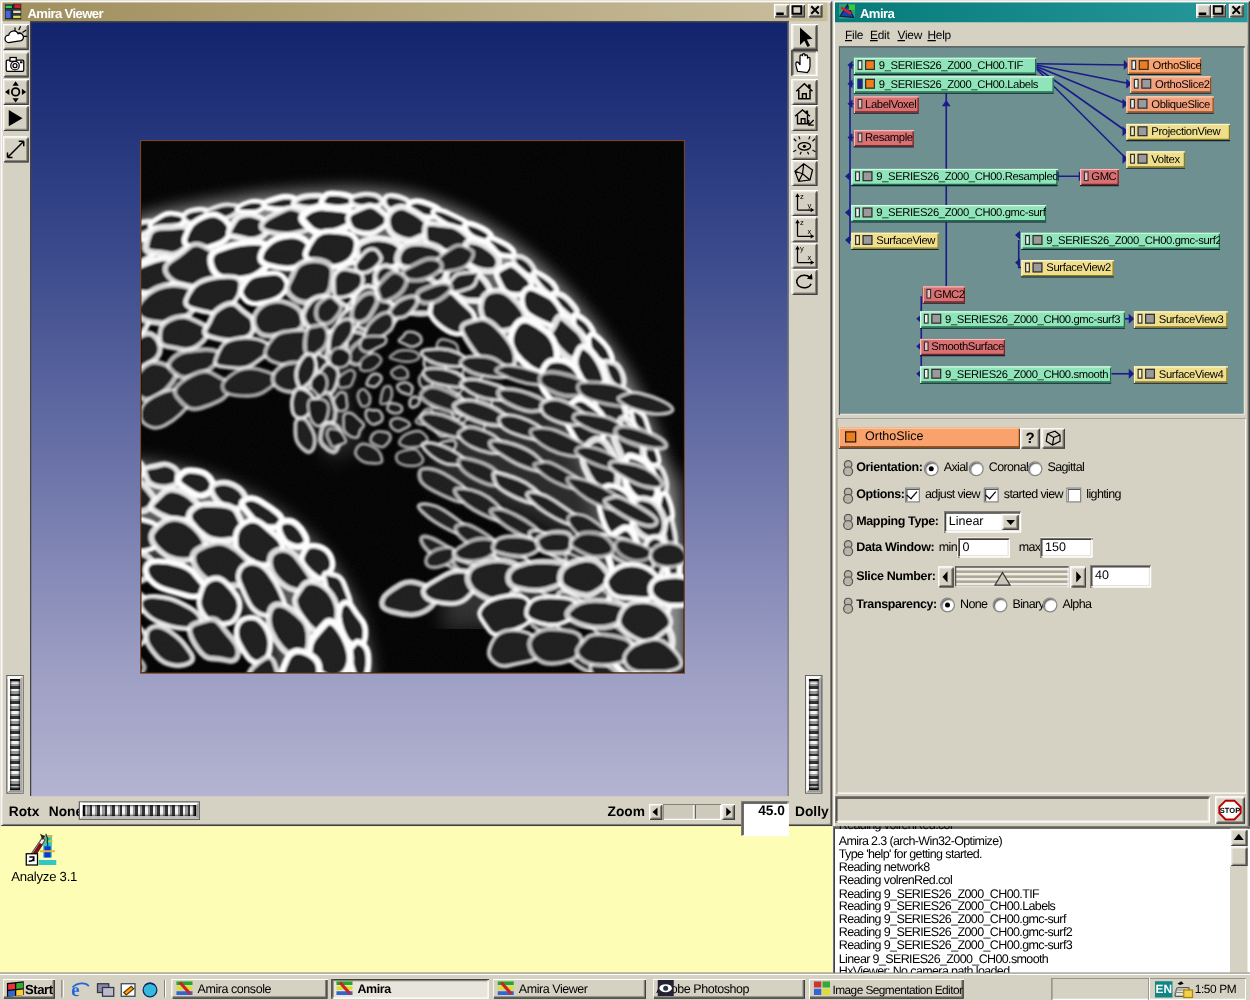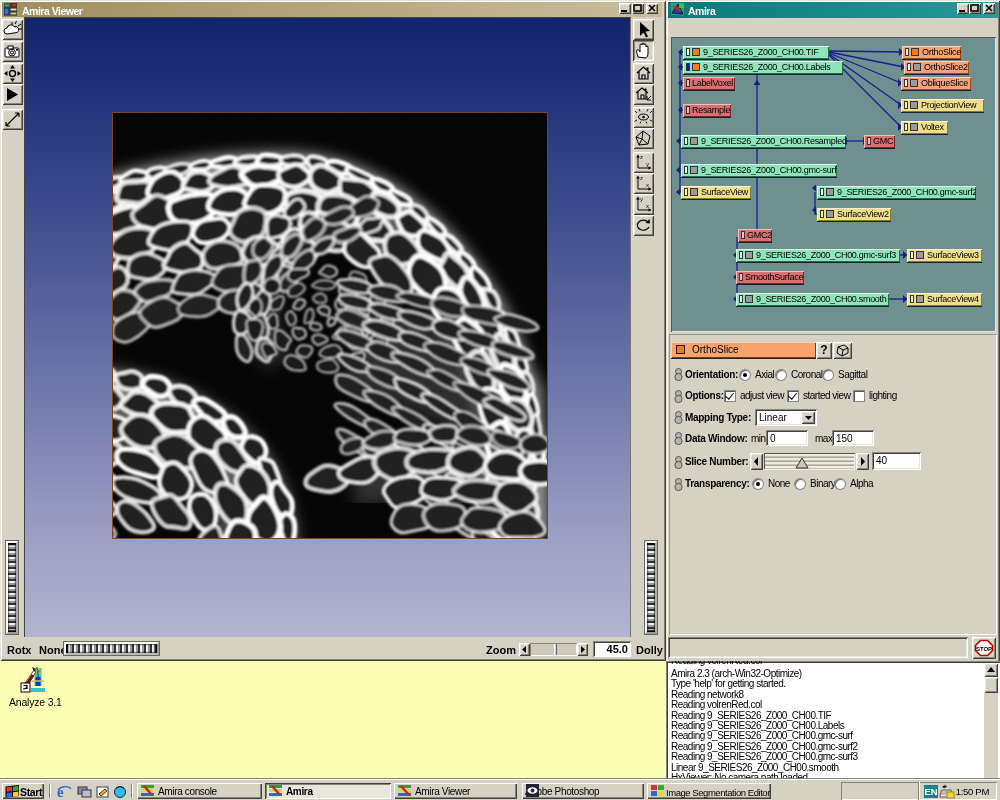--- a/index.html
+++ b/index.html
@@ -495,21 +495,21 @@
     <div class="thumbwheel-h" style="left:62px;top:4px"></div>
     <span class="bold abs" style="left:484px;top:6px;font-size:11px">Zoom</span>
     <div class="abs btn" style="left:517px;top:5px;width:11px;height:13px"><svg width="11" height="13">
           <path d="M7 3 L3 6.5 L7 10 Z" fill="#000"></path>
         </svg></div>
     <div class="abs" style="left:528px;top:5px;width:47px;height:13px;background:#cdc9bb;box-shadow:inset 1px 1px 0 #868378,inset -1px -1px 0 #fff"></div>
     <div class="abs" style="left:552px;top:6px;width:3px;height:11px;background:#d5d1c3;box-shadow:inset 1px 0 0 #fff,inset -1px 0 0 #666"></div>
     <div class="abs btn" style="left:575px;top:5px;width:11px;height:13px"><svg width="11" height="13">
           <path d="M4 3 L8 6.5 L4 10 Z" fill="#000"></path>
         </svg></div>
-    <div class="abs" style="left:591px;top:3px;width:38px;height:16px;background:#fff;box-shadow:inset 1px 1px 0 #868378,inset -1px -1px 0 #fff,inset 2px 2px 0 #404040;font-size:11px;font-weight:bold;text-align:right;padding:2px 3px 0 0">45.0</div>
+    <div class="abs" style="left:591px;top:3px;width:38px;height:28px;background:#fff;box-shadow:inset 1px 1px 0 #868378,inset -1px -1px 0 #fff,inset 2px 2px 0 #404040;font-size:11px;font-weight:bold;text-align:right;padding:2px 3px 0 0">45.0</div>
     <span class="bold abs" style="left:634px;top:6px;font-size:11px">Dolly</span>
   </div>
 </div>
 
 <div id="amira" class="abs win raised">
   <div id="atitle" class="abs">
       <svg width="14" height="13" style="position:absolute;left:3px;top:1px">
         <rect x="0" y="0" width="13" height="12" fill="#2aa076"></rect>
         <path d="M1 10 L7 1 L12 11 Z" fill="#1b3fa8" stroke="#0a1a50"></path>
         <path d="M2 3 L10 8" stroke="#d22" stroke-width="2"></path>
@@ -524,20 +524,26 @@
     </div>
   <div class="tbtn" style="left:303px">
       <svg width="12" height="11">
         <rect x="2" y="2" width="7" height="6" fill="none" stroke="#000" stroke-width="1.6"></rect>
       </svg>
     </div>
   <div class="tbtn" style="left:317px">
       <svg width="12" height="11">
         <path d="M3 2 L9 8 M9 2 L3 8" stroke="#000" stroke-width="1.6"></path>
       </svg>
+    </div>
+  <div id="amenu" class="abs">
+      <span style="left:8px"><u>F</u>ile</span>
+      <span style="left:28px"><u>E</u>dit</span>
+      <span style="left:50px"><u>V</u>iew</span>
+      <span style="left:74px"><u>H</u>elp</span>
     </div>
   <div id="network" class="abs">
     <svg width="325" height="295" style="position:absolute;left:0;top:0">
       <g stroke="#1b1b8a" stroke-width="1.3" fill="none">
         <path d="M158 14 L231 15"></path>
           <path d="M158 15 L233 30"></path>
           <path d="M158 16 L230 46"></path>
           <path d="M158 17 L230 68"></path>
           <path d="M158 18 L230 90"></path>
         <path d="M9 15 L9 155"></path>

